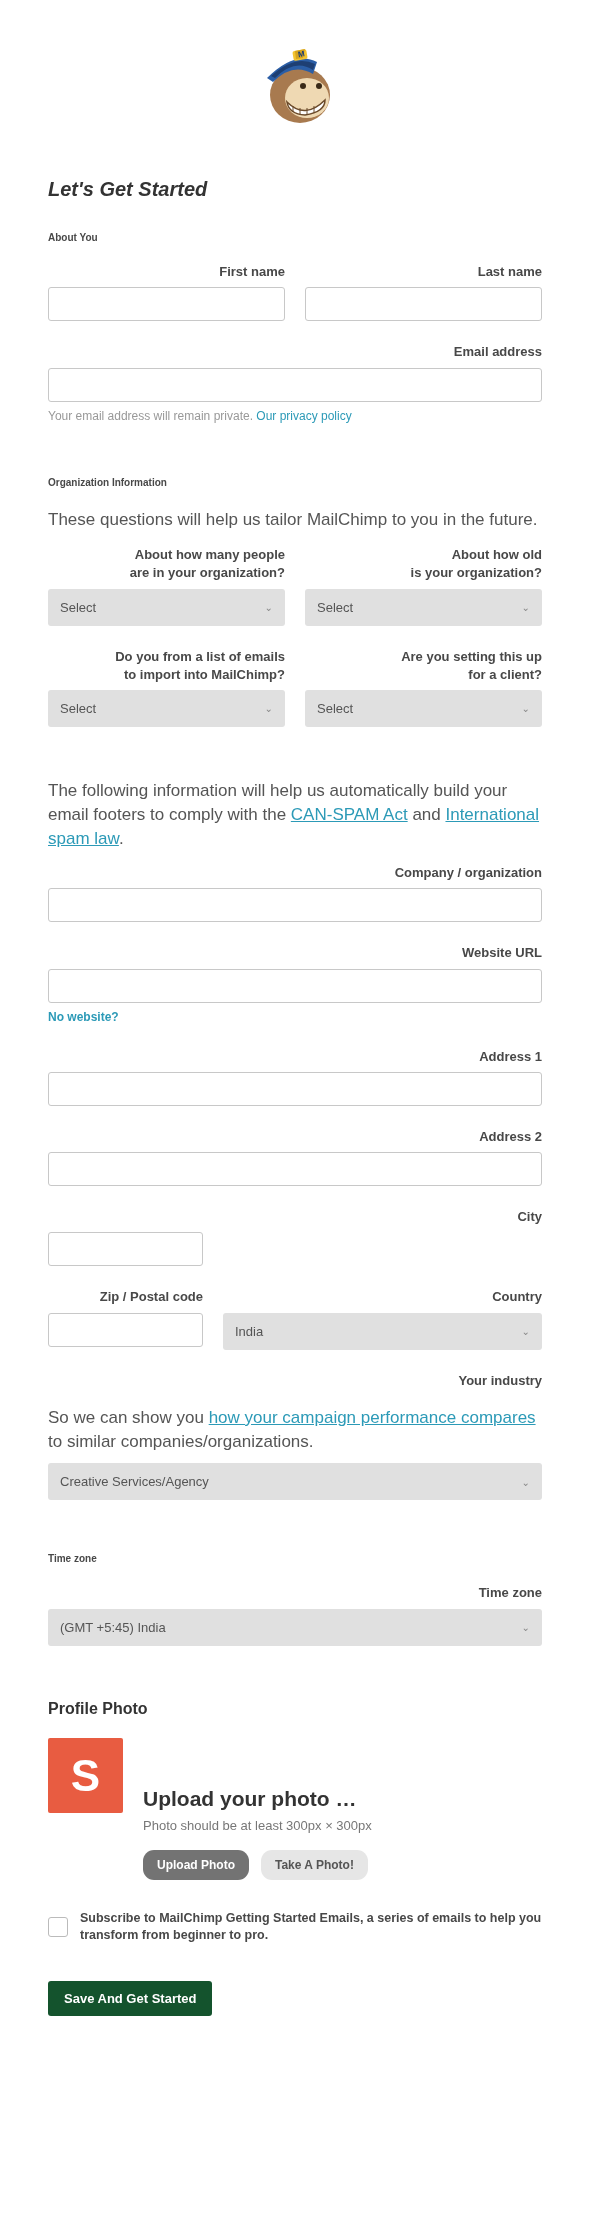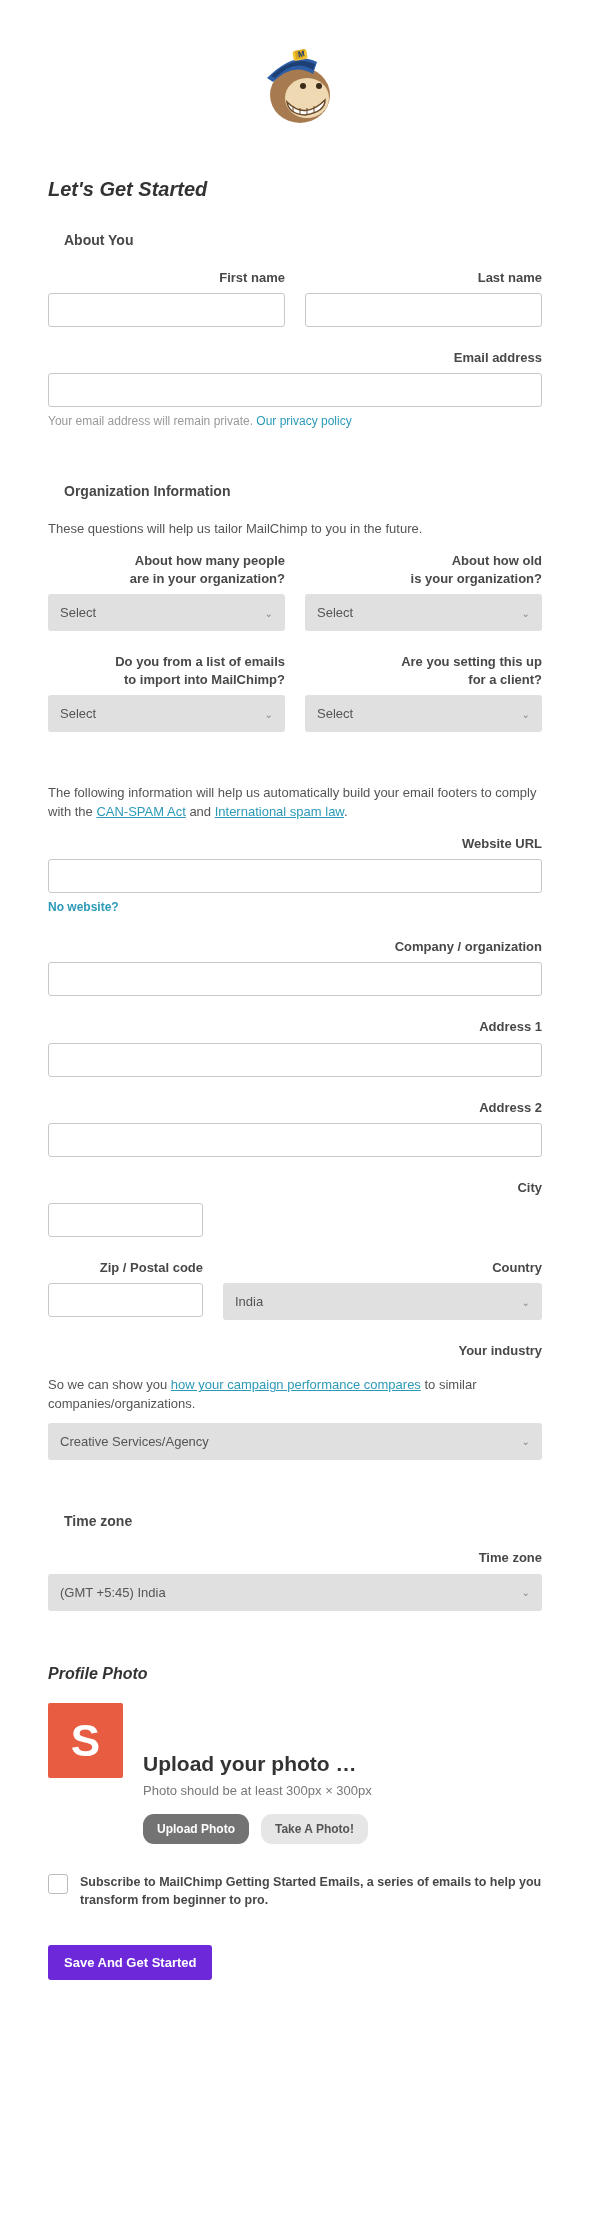--- a/index.html
+++ b/index.html
@@ -16,28 +16,27 @@
   .page { width: 590px; margin: 0 auto; padding: 40px 48px 60px; }
   .logo-wrap { text-align: center; margin-bottom: 40px; }
   h1 {
     font-size: 20px;
     font-style: italic;
     font-weight: 700;
     margin: 0 0 28px;
     color: #333;
   }
   h3.section {
-    font-size: 14px;
+    font-size: 10px;
     font-weight: 700;
     color: #484848;
-    margin: 0 16px 18px;
+    margin: 0 0 18px;
   }
   h3.big-section {
     font-size: 16px;
-    font-style: italic;
     font-weight: 700;
     color: #333;
     margin: 0 0 18px;
   }
   label.fld {
     display: block;
     font-size: 13px;
     font-weight: 700;
     color: #484848;
     margin-bottom: 6px;
@@ -73,21 +72,21 @@
     position: absolute;
     right: 12px;
     top: 50%;
     transform: translateY(-50%);
     font-size: 10px;
     color: #888;
   }
   .hint { font-size: 12px; color: #999; margin-top: 6px; }
   .hint a, a.link { color: #2c9ab7; text-decoration: none; }
   a.under { text-decoration: underline; }
-  .body-text { font-size: 13px; color: #555; margin-bottom: 14px; }
+  .body-text { font-size: 17px; color: #555; margin-bottom: 14px; }
   .divider { height: 30px; }
   .profile-row { display: flex; gap: 20px; align-items: flex-start; margin-bottom: 30px; }
   .avatar {
     width: 75px; height: 75px;
     background: #e85c41;
     color: #fff;
     font-size: 44px;
     font-weight: 700;
     display: flex;
     align-items: center;
@@ -101,31 +100,31 @@
     padding: 8px 14px;
     border-radius: 11px;
     font-size: 12px;
     font-weight: 700;
     border: none;
     cursor: pointer;
   }
   .btn-grey { background: #737373; color: #fff; }
   .btn-light { background: #e6e6e6; color: #555; }
   .btn-row { display: flex; gap: 12px; }
-  .check-row { display: flex; gap: 12px; align-items: flex-start; margin-bottom: 36px; }
+  .check-row { display: flex; gap: 12px; align-items: center; margin-bottom: 36px; }
   .checkbox {
     width: 20px; height: 20px;
     border: 1px solid #bbb;
     border-radius: 3px;
     flex-shrink: 0;
     background: #fff;
   }
   .check-label { font-size: 12.5px; font-weight: 700; color: #484848; line-height: 1.4; }
   .submit {
-    background: #6d28d9;
+    background: #14532d;
     color: #fff;
     padding: 10px 16px;
     border: none;
     border-radius: 3px;
     font-size: 13px;
     font-weight: 700;
     cursor: pointer;
   }
   .no-web { display:inline-block; margin-top:6px; font-size:12px; font-weight:700; }
 </style>
@@ -219,28 +218,28 @@
     </div>
   </div>
 
   <div class="divider"></div>
 
   <div class="body-text">
     <span>The following information will help us automatically build your email footers to comply with the </span><a href="#" class="link under">CAN-SPAM Act</a><span> and </span><a href="#" class="link under">International spam law</a><span>.</span>
   </div>
 
   <div class="full">
+    <label class="fld">Company / organization</label>
+    <input class="text" type="text" style="">
+  </div>
+
+  <div class="full">
     <label class="fld">Website URL</label>
     <input class="text" type="text" style="">
     <a href="#" class="link no-web">No website?</a>
-  </div>
-
-  <div class="full">
-    <label class="fld">Company / organization</label>
-    <input class="text" type="text" style="">
   </div>
 
   <div class="full">
     <label class="fld">Address 1</label>
     <input class="text" type="text" style="">
   </div>
 
   <div class="full">
     <label class="fld">Address 2</label>
     <input class="text" type="text" style="">

